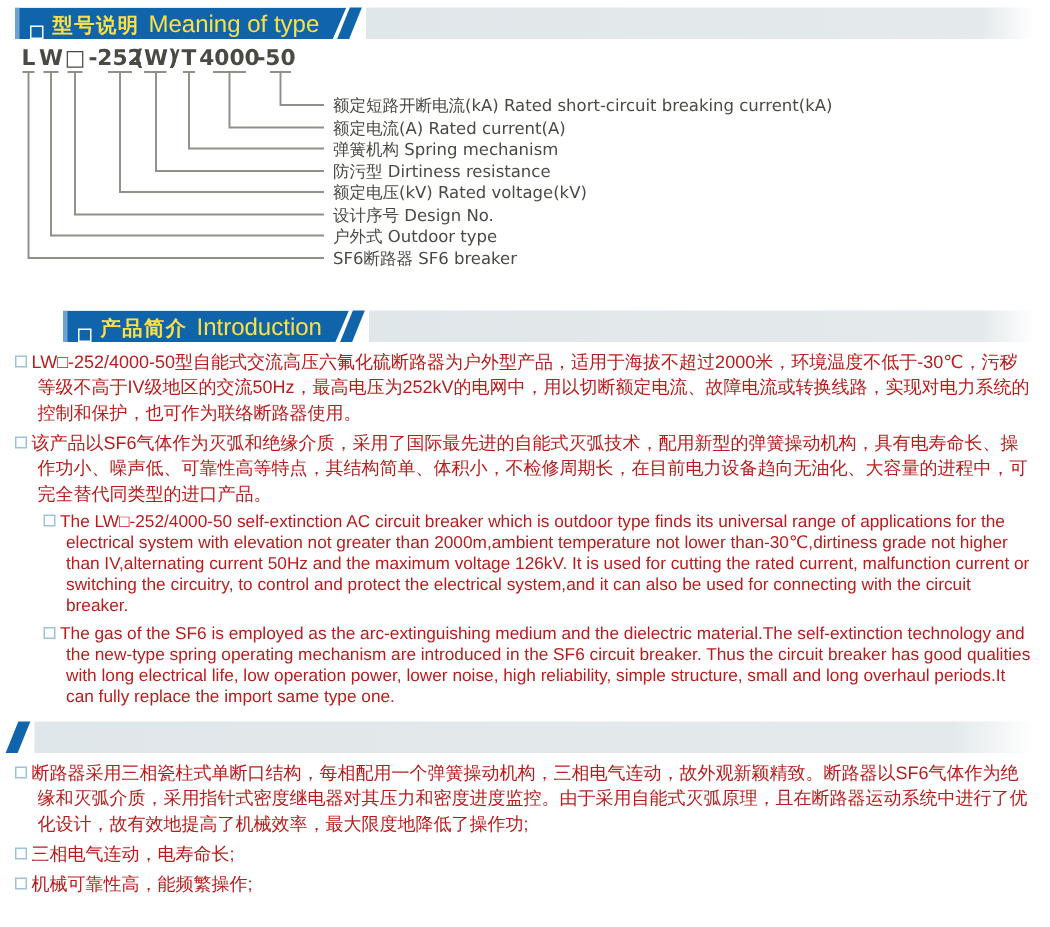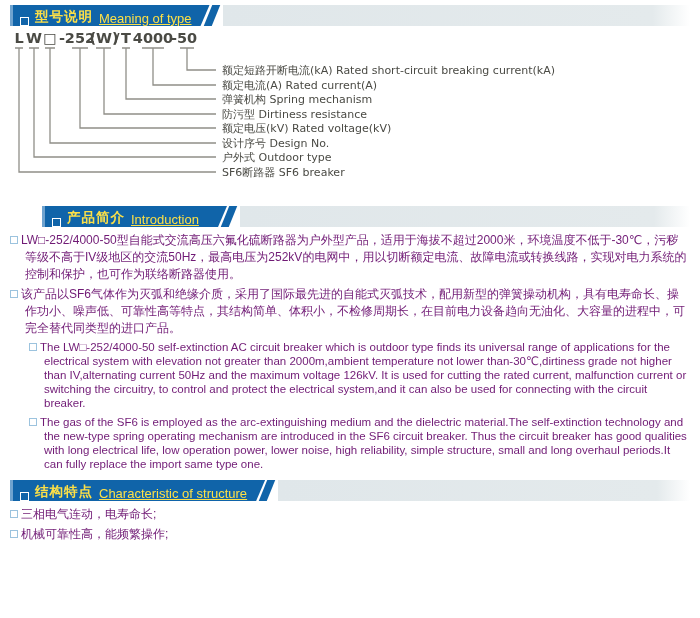--- a/index.html
+++ b/index.html
@@ -8,32 +8,32 @@
 
   
   .banner { display:flex; align-items:stretch; height:21px; margin:0 10px; }
   .banner-box { background:#1064a9; color:#fde047; display:flex; align-items:flex-end;
                 padding:0 18px 0 7px; min-width:185px;
                 border-left:3px solid #6fa3cf;
                 clip-path:polygon(0 0,100% 0,calc(100% - 9px) 100%,0 100%); }
   .banner-sq { display:inline-block; width:9px; height:9px; border:1.5px solid #ffffff;
                margin-right:6px; flex:0 0 auto; }
   .banner-cn { font-weight:bold; font-size:13.5px; letter-spacing:1px; white-space:nowrap; }
-  .banner-en { font-size:13px; margin-left:6px; white-space:nowrap;text-decoration:underline; }
+  .banner-en { font-size:16px; margin-left:6px; white-space:nowrap; }
   .banner-slash { width:8px; background:#1064a9; transform:skewX(-22deg);
                   margin-left:-2px; flex:0 0 auto; }
   .banner-strip { flex:1; margin-left:7px;
                   background:linear-gradient(to right,#e0e7ea 0%,#e4eaec 92%,rgba(228,234,236,0) 100%); }
 
   
   .diagram-wrap { margin:4px 0 0 10px; }
 
   
   .section-body { margin:5px 0 0 0; }
-  .para { padding:0 10px 0 25px; text-indent:-15px; color:#701a75; margin-bottom:3px; }
+  .para { padding:0 10px 0 25px; text-indent:-15px; color:#b91c1c; margin-bottom:3px; }
   .para.zh { font-size:12px; line-height:17px; font-weight:500; }
   .para.en { font-size:11.5px; line-height:14px; margin-bottom:5px;padding-left:44px; }
   .bullet { display:inline-block; width:8px; height:8px; border:1px solid #9cc3de;
             background:#fff; margin-right:3px; }
   .para .ptext { text-indent:0; }
 
   .mt20 { margin-top:20px;padding-left:32px; }
   .mt9  { margin-top:9px; }
 </style>
 </head>
@@ -109,30 +109,28 @@
   </div>
   <div class="para en">
     <span class="bullet"></span><span class="ptext">The LW□-252/4000-50 self-extinction AC circuit breaker which is outdoor type finds its universal range of applications for the electrical system with elevation not greater than 2000m,ambient temperature not lower than-30℃,dirtiness grade not higher than IV,alternating current 50Hz and the maximum voltage 126kV. It is used for cutting the rated current, malfunction current or switching the circuitry, to control and protect the electrical system,and it can also be used for connecting with the circuit breaker.</span>
   </div>
   <div class="para en">
     <span class="bullet"></span><span class="ptext">The gas of the SF6 is employed as the arc-extinguishing medium and the dielectric material.The self-extinction technology and the new-type spring operating mechanism are introduced in the SF6 circuit breaker. Thus the circuit breaker has good qualities with long electrical life, low operation power, lower noise, high reliability, simple structure, small and long overhaul periods.It can fully replace the import same type one.</span>
   </div>
 </div>
 
 <div class="banner mt9">
-  <div class="banner-box">
-    <span class="banner-sq"></span>
-    <span class="banner-cn">结构特点</span>
-    <span class="banner-en">Characteristic of structure</span>
-  </div>
   <div class="banner-slash"></div>
   <div class="banner-strip"></div>
 </div>
 
 <div class="section-body">
+  <div class="para zh">
+    <span class="bullet"></span><span class="ptext">断路器采用三相瓷柱式单断口结构，每相配用一个弹簧操动机构，三相电气连动，故外观新颖精致。断路器以SF6气体作为绝缘和灭弧介质，采用指针式密度继电器对其压力和密度进度监控。由于采用自能式灭弧原理，且在断路器运动系统中进行了优化设计，故有效地提高了机械效率，最大限度地降低了操作功;</span>
+  </div>
   <div class="para zh">
     <span class="bullet"></span><span class="ptext">三相电气连动，电寿命长;</span>
   </div>
   <div class="para zh">
     <span class="bullet"></span><span class="ptext">机械可靠性高，能频繁操作;</span>
   </div>
 
 </div>
 
 </body></html>

